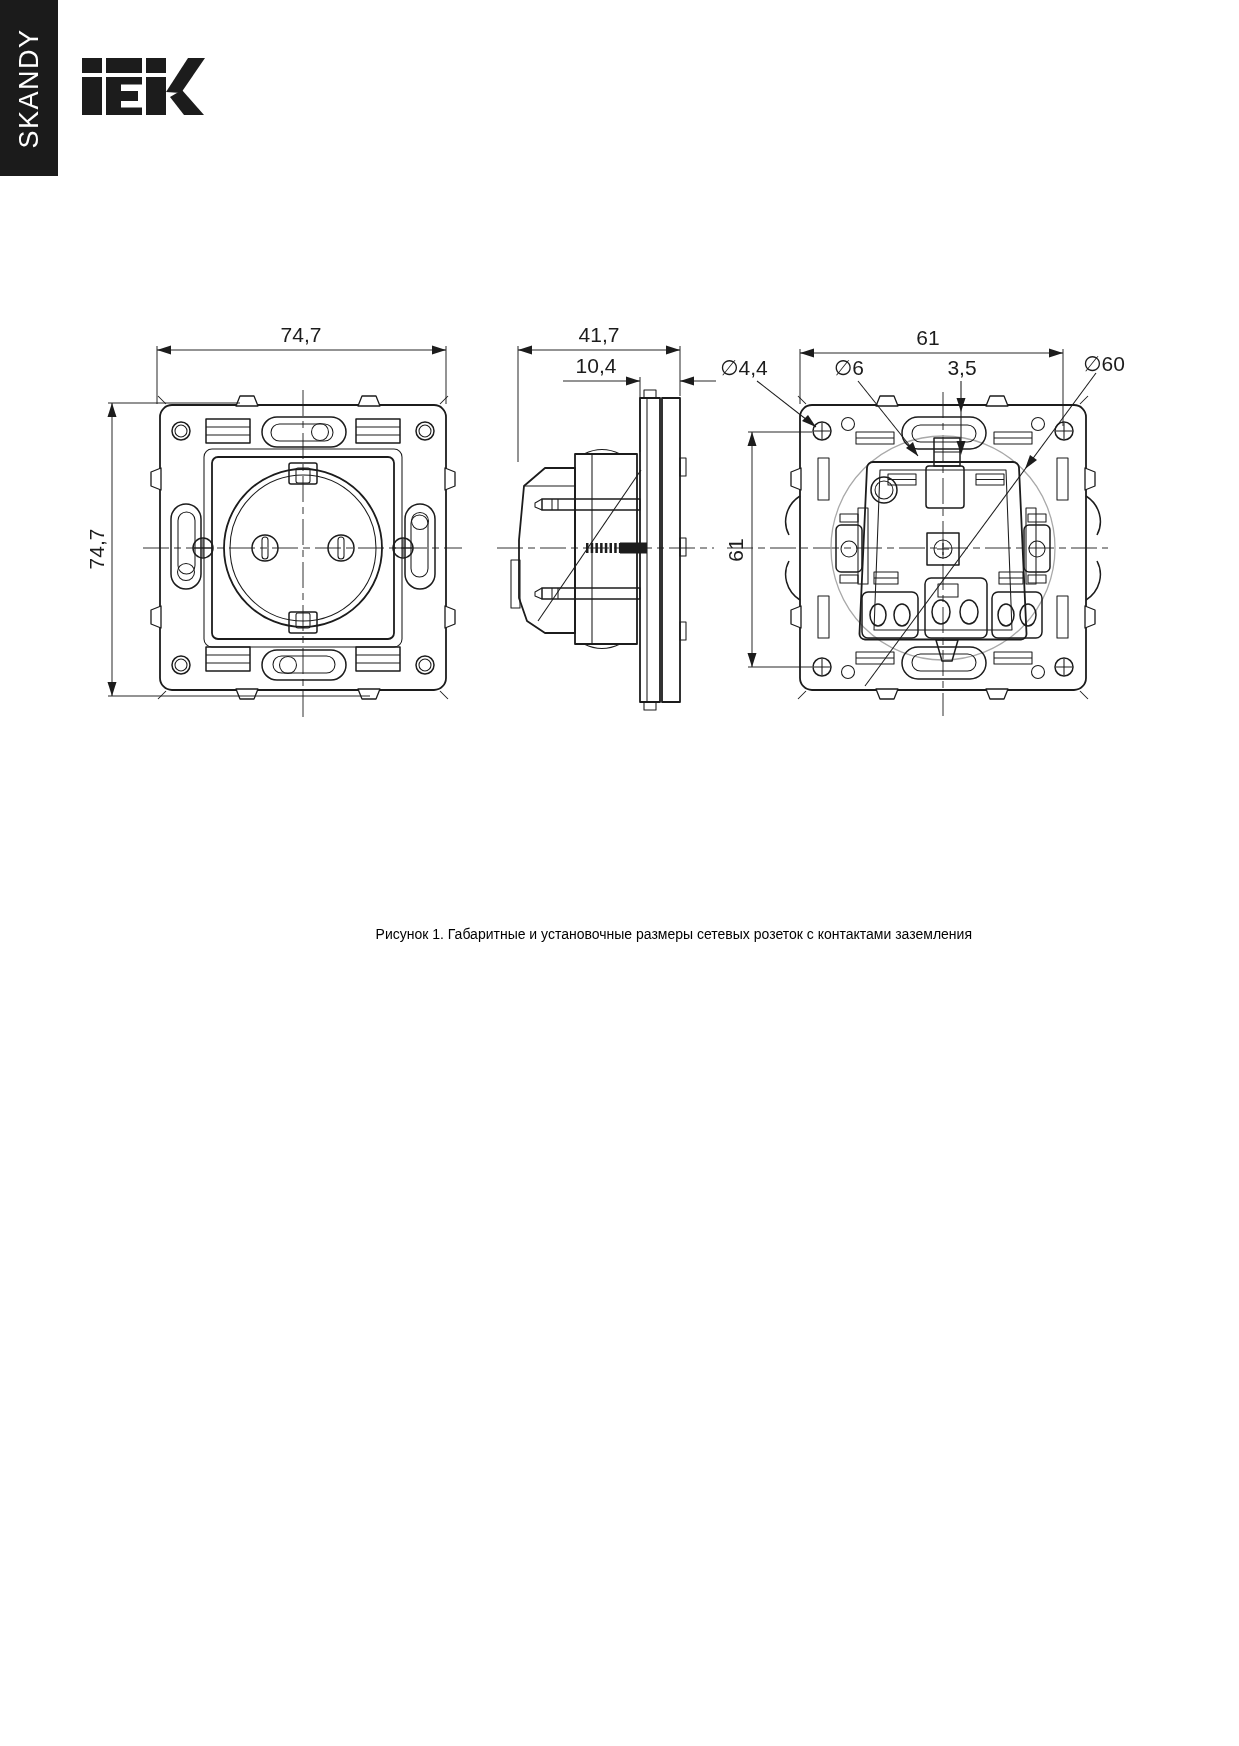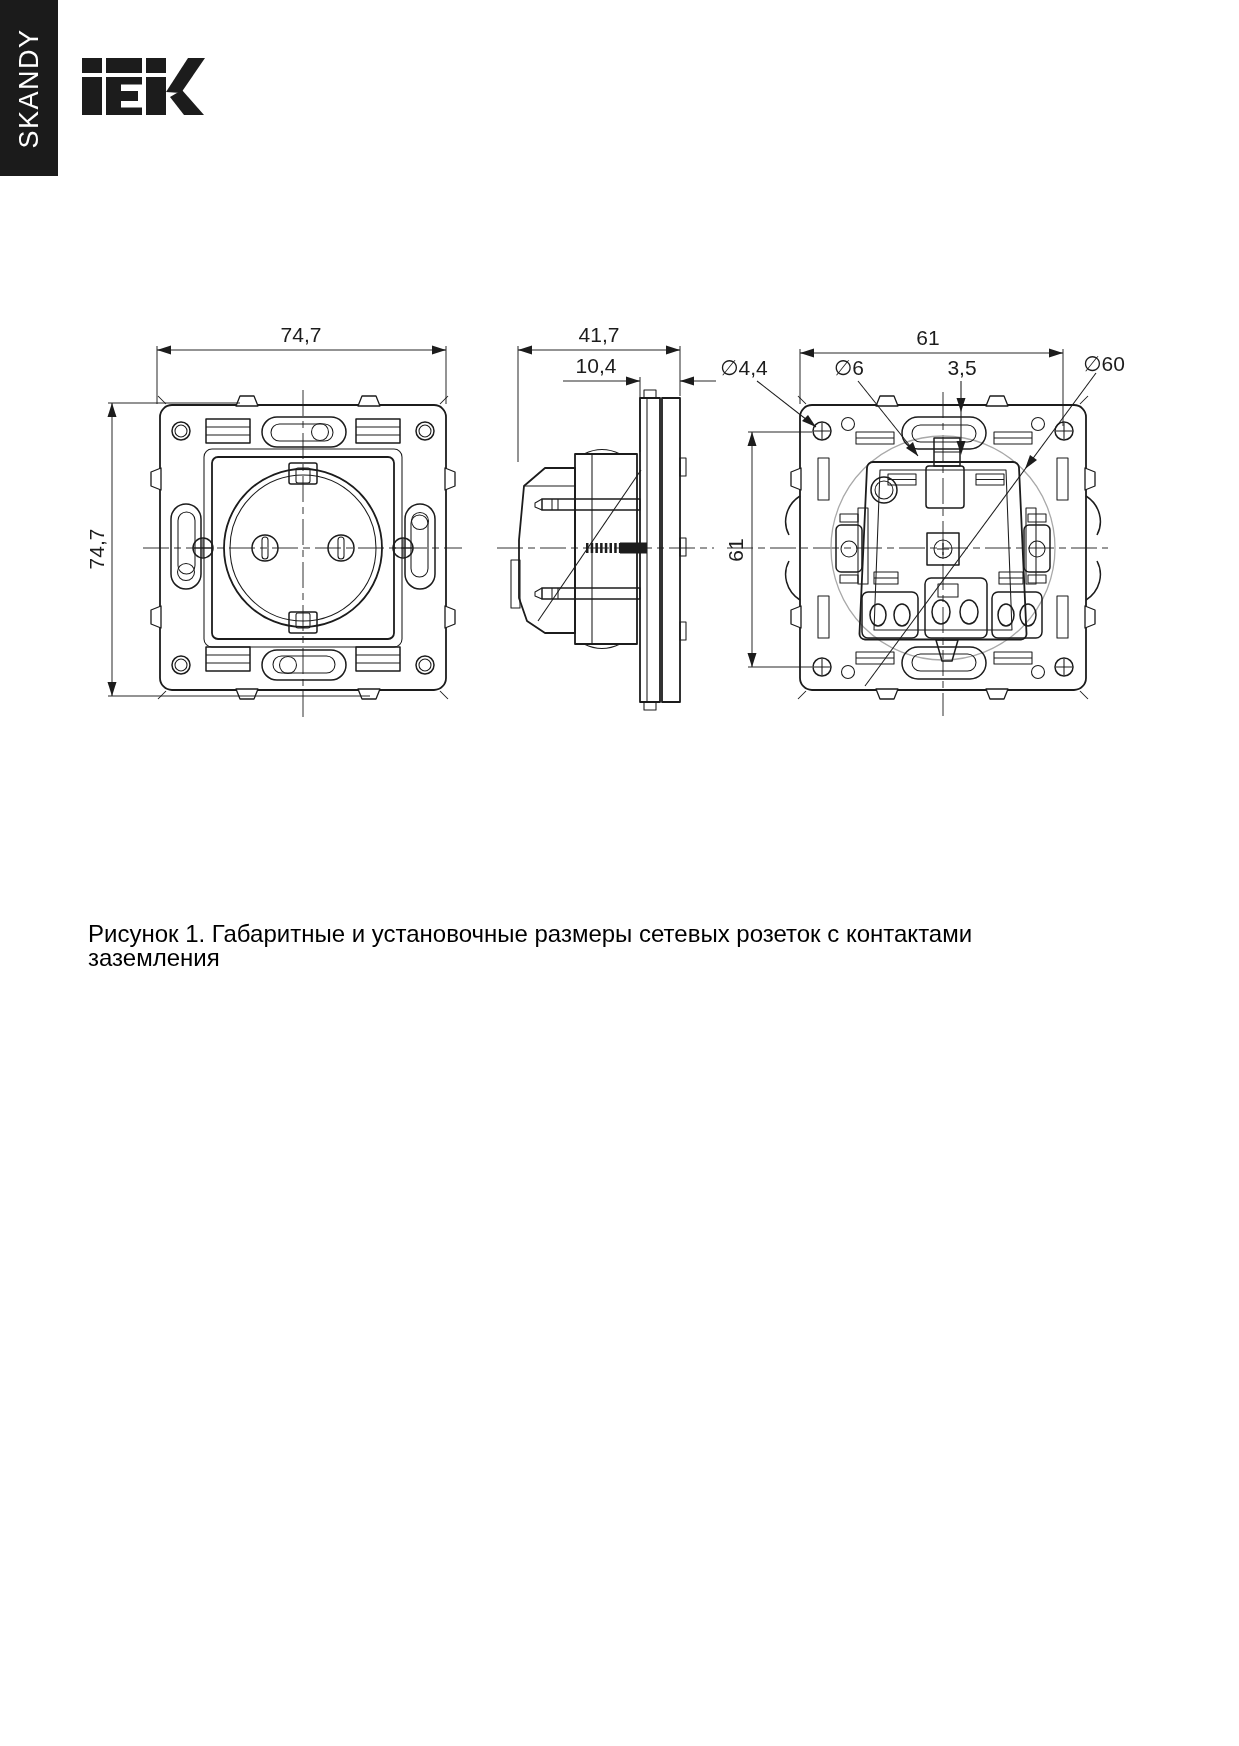--- a/index.html
+++ b/index.html
@@ -1,22 +1,22 @@
 <!DOCTYPE html>
 <html><head>
 <meta charset="utf-8">
 <style>
   html,body{margin:0;padding:0;background:#ffffff;}
   body{width:1239px;height:1746px;position:relative;font-family:"Liberation Sans","DejaVu Sans",sans-serif;}
   .banner{position:absolute;left:0;top:0;width:58px;height:176px;background:#1b1b1b;
           display:flex;align-items:center;justify-content:center;}
   .banner span{display:inline-block;transform:rotate(-90deg);white-space:nowrap;
                color:#ffffff;font-size:27px;letter-spacing:1.5px;font-weight:400;}
-  .caption{position:absolute;left:88px;top:922px;width:900px;color:#000000;
-           font-size:24px;line-height:24px;}
+  .caption{position:absolute;left:72px;top:922px;width:900px;color:#000000;
+           font-size:14px;line-height:24px;text-align:right;}
   svg.sheet{position:absolute;left:0;top:0;}
   
   .w2 {fill:none;stroke:#1c1c1c;stroke-width:1.8;stroke-linejoin:round;}
   .w16{fill:none;stroke:#1c1c1c;stroke-width:1.5;stroke-linejoin:round;}
   .w11{fill:none;stroke:#1c1c1c;stroke-width:1.05;stroke-linejoin:round;}
   .tab{fill:#ffffff;stroke:#1c1c1c;stroke-width:1.3;stroke-linejoin:round;}
   .cl {fill:none;stroke:#1c1c1c;stroke-width:0.9;stroke-dasharray:26 5 7 5;}
   .dim{fill:none;stroke:#1c1c1c;stroke-width:0.95;}
   .arr{fill:#1c1c1c;stroke:none;}
   .blk{fill:#1c1c1c;stroke:none;}

